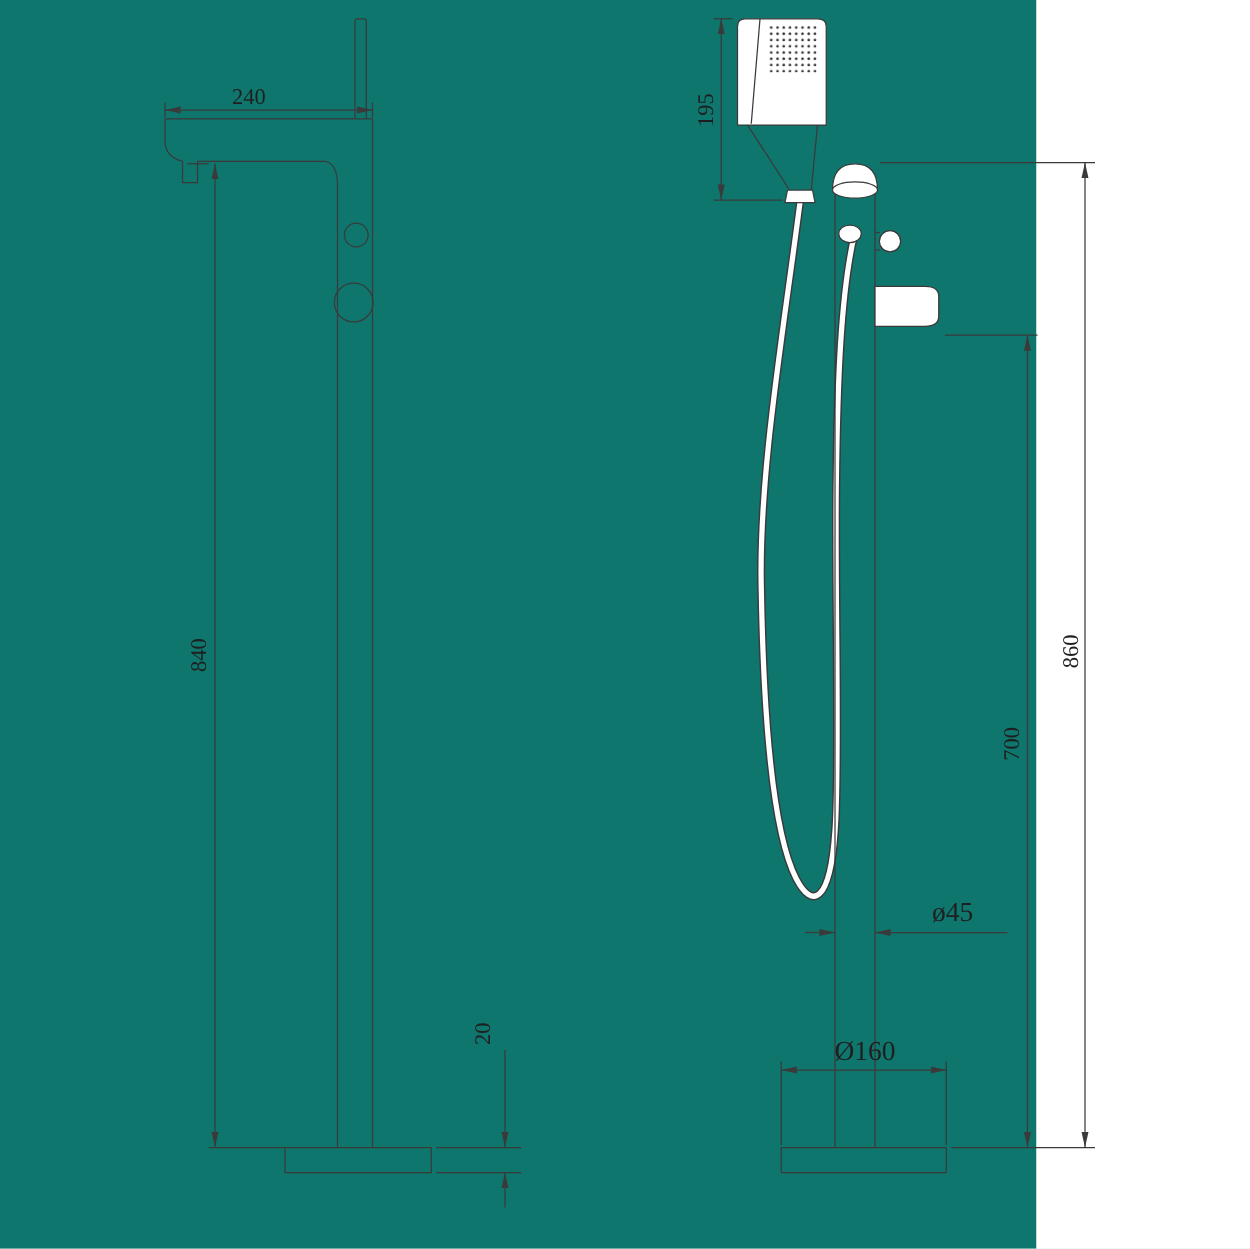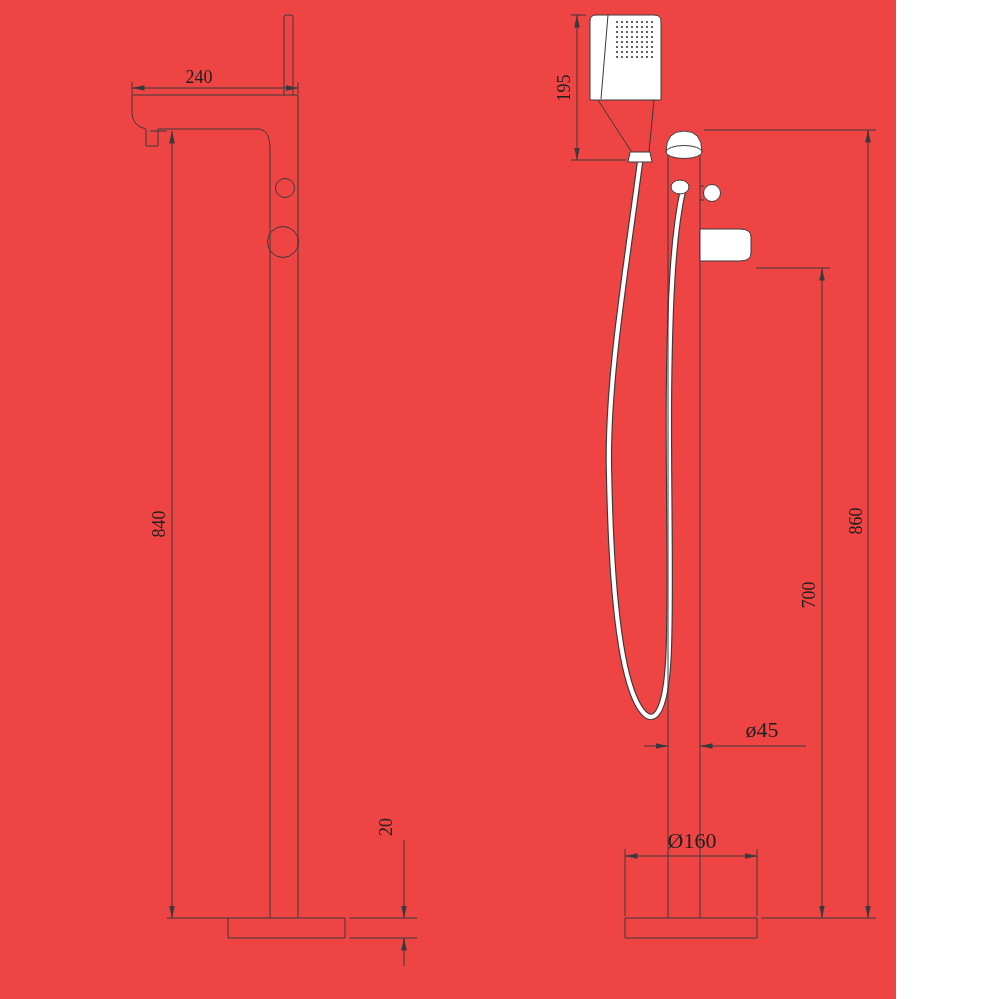--- a/index.html
+++ b/index.html
@@ -1,16 +1,16 @@
 <!DOCTYPE html>
 <html><head>
 <meta charset="utf-8">
 <style>
   html,body{margin:0;padding:0;background:#ffffff;}
-  .canvas{width:896px;height:999px;position:relative;background:#ef4444;}
+  .canvas{width:829px;height:999px;position:relative;background:#0f766e;}
   svg{display:block;}
   .ln{fill:none;stroke:#3a3a3a;stroke-width:1;stroke-linejoin:round;stroke-linecap:butt;}
   .lnf{fill:#ffffff;stroke:#3a3a3a;stroke-width:1;stroke-linejoin:round;}
   .hose-o{fill:none;stroke:#3a3a3a;stroke-width:6.5;}
   .hose-i{fill:none;stroke:#ffffff;stroke-width:4.2;}
   .dim{font-family:"Liberation Serif","DejaVu Serif",serif;font-size:18px;fill:#1f1f1f;}
   .dimlg{font-family:"Liberation Serif","DejaVu Serif",serif;font-size:22px;fill:#1f1f1f;}
 </style>
 </head>
 <body>

